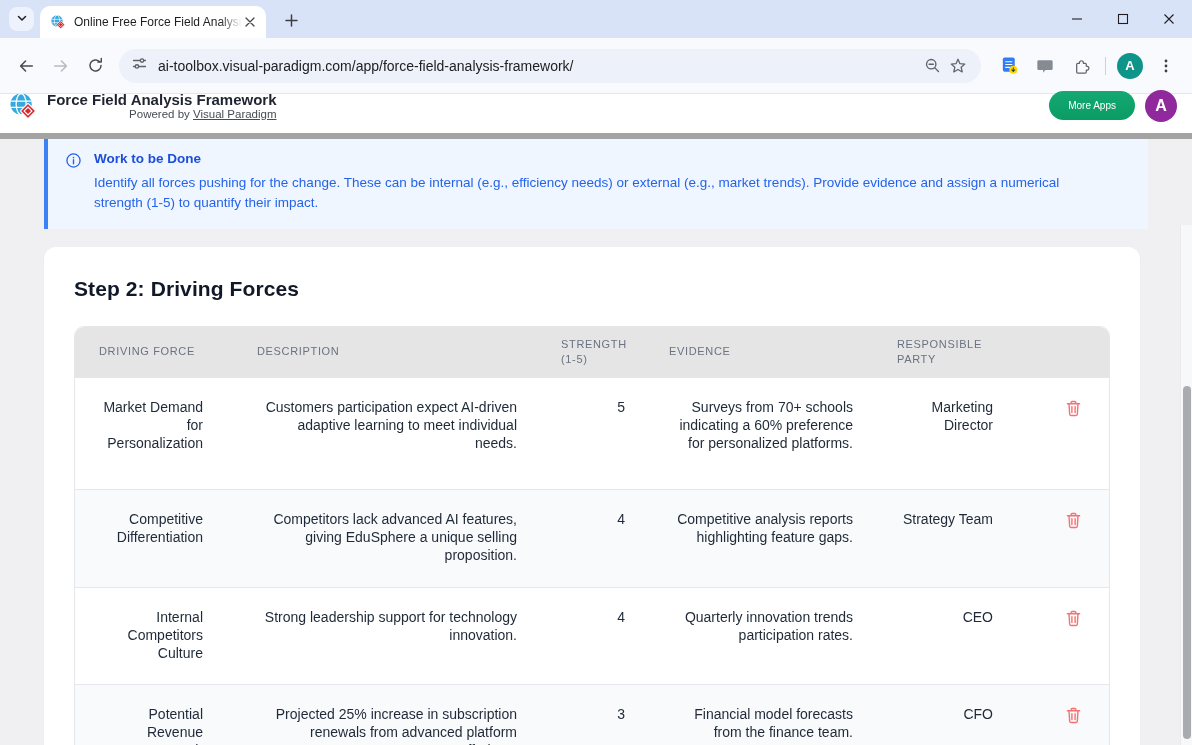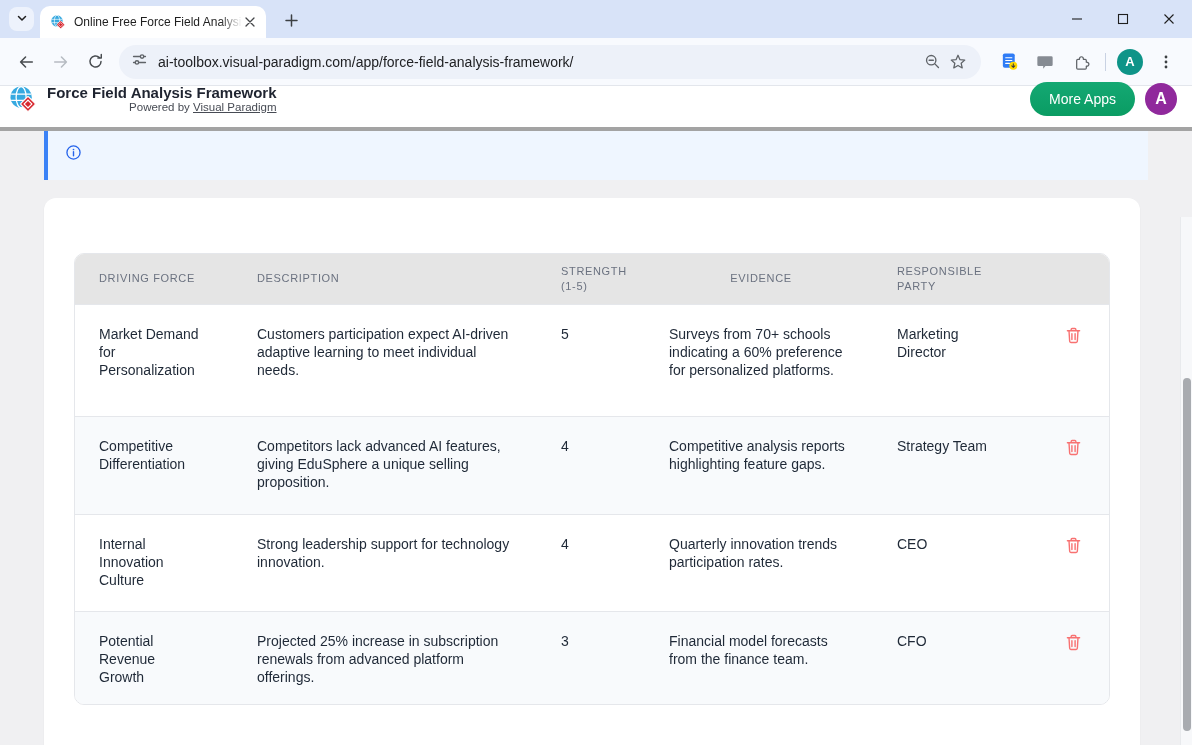--- a/index.html
+++ b/index.html
@@ -10,56 +10,56 @@
   .tab-search-btn { width:25px; height:24px; margin-left:9px; border-radius:8px; background:rgba(255,255,255,.55); display:flex; align-items:center; justify-content:center; cursor:pointer; }
   .tab { position:absolute; left:40px; top:6px; width:226px; height:32px; background:#FFFFFF; border-radius:10px 10px 0 0; display:flex; align-items:center; padding:0 8px 0 10px; }
   .tab-favicon { width:16px; height:16px; flex:0 0 16px; }
   .tab-title { flex:1; margin-left:8px; font-size:12px; color:#1F1F1F; white-space:nowrap; overflow:hidden; position:relative; }
   .tab-title .fade { position:absolute; right:0; top:0; bottom:0; width:22px; background:linear-gradient(90deg, rgba(255,255,255,0), #fff); }
   .tab-close { width:16px; height:16px; border-radius:50%; display:flex; align-items:center; justify-content:center; cursor:pointer; }
   .newtab-btn { position:absolute; left:278px; top:7px; width:26px; height:26px; border-radius:50%; display:flex; align-items:center; justify-content:center; cursor:pointer; }
   .win-controls { position:absolute; right:0; top:0; height:38px; display:flex; }
   .win-btn { width:46px; height:38px; display:flex; align-items:center; justify-content:center; cursor:pointer; }
 
-  .toolbar { height:48px; background:#F8FAFE; display:flex; align-items:center; padding:0 8px; border-bottom:1px solid #E3E6EC; }
+  .toolbar { height:56px; background:#F8FAFE; display:flex; align-items:center; padding:0 8px; border-bottom:1px solid #E3E6EC; }
   .nav-btn { width:32px; height:32px; border-radius:50%; display:flex; align-items:center; justify-content:center; margin:0 2px; cursor:pointer; }
   .omnibox { flex:0 0 862px; height:34px; margin-left:6px; background:#EDF1F9; border-radius:17px; display:flex; align-items:center; padding:0 10px 0 12px; cursor:text; }
   .omnibox .url { flex:1; font-size:14px; color:#202124; margin-left:10px; white-space:nowrap; overflow:hidden; }
   .omni-icon { width:26px; height:26px; display:flex; align-items:center; justify-content:center; border-radius:50%; cursor:pointer; }
   .ext-area { display:flex; align-items:center; margin-left:10px; }
   .ext-btn { width:30px; height:30px; display:flex; align-items:center; justify-content:center; border-radius:50%; margin:0 3px; cursor:pointer; }
   .tb-sep { width:1px; height:18px; background:#C9D2E3; margin:0 6px; }
   .profile-chip { width:26px; height:26px; border-radius:50%; background:#0E9488; color:#fff; font-size:13px; font-weight:700; display:flex; align-items:center; justify-content:center; cursor:pointer; }
 
   
-  .app-header { height:45px; background:#FFFFFF; display:flex; align-items:center; padding:0 15px 16px 8px; border-bottom:4px solid #a3a3a3; position:relative; z-index:2; }
+  .app-header { height:45px; background:#FFFFFF; display:flex; align-items:center; padding:0 15px 16px 8px; border-bottom:6px solid #a3a3a3; position:relative; z-index:2; }
   .app-logo { width:30px; height:30px; margin-right:9px; }
   .app-title { font-size:15px; font-weight:700; color:#1F2430; line-height:17px; }
   .powered { font-size:11.5px; color:#474B54;text-align:right; }
   .powered a { color:#474B54; }
   .header-spacer { flex:1; }
-  .more-apps { background:linear-gradient(180deg,#14A873,#0A9C63); color:#fff; border:none; font-family:inherit; font-size:14px; padding:9px 19px; border-radius:19px; cursor:pointer; margin-right:10px; }
+  .more-apps { background:linear-gradient(180deg,#14A873,#0A9C63); color:#fff; border:none; font-family:inherit; font-size:10px; padding:9px 19px; border-radius:19px; cursor:pointer; margin-right:10px; }
   .user-avatar { width:32px; height:32px; border-radius:50%; background:#90299C; color:#fff; font-weight:700; font-size:16px; display:flex; align-items:center; justify-content:center; cursor:pointer; }
 
   
   .page { position:relative; height:614px; }
   .banner { margin-left:44px; width:1104px; background:#EFF6FF; border-left:4px solid #3B82F6; padding:12px 40px 16px 18px; display:flex; }
   .banner-icon { flex:0 0 15px; margin:2px 13px 0 0; }
   .banner-title { font-size:13.5px; font-weight:700; color:#1D4ED8; margin-bottom:7px; }
   .banner-body { font-size:13.5px; color:#2563EB; line-height:20px; max-width:1015px; }
 
   .card { margin:18px 0 0 44px; width:1096px; height:600px; background:#fff; border-radius:12px; box-shadow:0 1px 2px rgba(16,24,40,.05); padding:30px; }
   .card h2 { font-size:21px; font-weight:700; color:#111827; letter-spacing:.1px; }
   .tablewrap { margin-top:25px; border:1px solid #E5E7EB; border-radius:10px; overflow:hidden; }
   table { width:100%; border-collapse:collapse; table-layout:fixed; }
   col.c1{width:158px} col.c2{width:304px} col.c3{width:108px} col.c4{width:228px} col.c5{width:140px} col.c6{width:auto}
   thead tr { height:50px; background:#e5e5e5; }
   th { text-align:left; font-size:11px; font-weight:500; color:#6B7280; text-transform:uppercase; letter-spacing:.06em; line-height:15px; vertical-align:middle; padding:8px 20px 8px 24px; }
   th.thc1{ padding-right:30px; }
-  td { vertical-align:top; font-size:14px; color:#1F2937; line-height:18px; padding:20px 20px 18px 24px; }
+  td { vertical-align:top; font-size:14px; color:#1F2937; line-height:18px; padding:20px 20px 18px 24px;text-align:right; }
   td.cell-force { padding-right:30px; }
   tbody tr { border-top:1px solid #E5E7EB; }
   tbody tr:nth-child(even) { background:#F8FAFC; }
   tbody tr:nth-child(1) { height:112px; }
   tbody tr:nth-child(2) { height:98px;margin-top:32px; }
   tbody tr:nth-child(3) { height:97px; }
   td.cell-del { text-align:right; padding-right:28px; padding-top:22px; }
   .trash-btn { background:none; border:none; cursor:pointer; padding:0; line-height:0; }
 
   
@@ -211,39 +211,44 @@
 <div class="page">
 
   <div class="banner">
     <span class="banner-icon">
       <svg width="15" height="15" viewBox="0 0 16 16">
           <circle cx="8" cy="8" r="7" fill="none" stroke="#2563EB" stroke-width="1.4"></circle>
           <circle cx="8" cy="4.8" r="0.9" fill="#2563EB"></circle>
           <path d="M8 7.2 V11.5" stroke="#2563EB" stroke-width="1.5" stroke-linecap="round"></path>
         </svg>
     </span>
+    <div>
+      <div class="banner-title">Work to be Done</div>
+      <div class="banner-body">Identify all forces pushing for the change. These can be internal (e.g., efficiency needs) or external (e.g., market trends). Provide evidence and assign a numerical strength (1-5) to quantify their impact.</div>
+    </div>
   </div>
 
   <div class="card">
+    <h2>Step 2: Driving Forces</h2>
     <div class="tablewrap">
       <table>
         <colgroup>
             <col class="c1">
             <col class="c2">
             <col class="c3">
             <col class="c4">
             <col class="c5">
             <col class="c6">
           </colgroup>
         <thead>
           <tr>
             <th class="thc1" style="text-transform: uppercase;">Driving Force</th>
             <th style="text-transform: uppercase;">Description</th>
             <th style="text-transform: uppercase;">Strength (1-5)</th>
-            <th style="text-transform: uppercase; text-align: center;">Evidence</th>
+            <th style="text-transform: uppercase;">Evidence</th>
             <th style="text-transform: uppercase;">Responsible Party</th>
             <th></th>
           </tr>
         </thead>
         <tbody>
           <tr>
             <td class="cell-force">Market Demand for Personalization</td>
             <td>Customers participation expect AI-driven adaptive learning to meet individual needs.</td>
             <td>5</td>
             <td>Surveys from 70+ schools indicating a 60% preference for personalized platforms.</td>
@@ -256,21 +261,21 @@
             <td class="cell-force">Competitive Differentiation</td>
             <td>Competitors lack advanced AI features, giving EduSphere a unique selling proposition.</td>
             <td>4</td>
             <td>Competitive analysis reports highlighting feature gaps.</td>
             <td>Strategy Team</td>
             <td class="cell-del"><button class="trash-btn"><svg width="15" height="17" viewBox="0 0 16 18">
                     <path d="M1.5 4 H14.5 M5.5 4 V2.5 A1 1 0 0 1 6.5 1.5 H9.5 A1 1 0 0 1 10.5 2.5 V4 M3.2 4 L3.9 15.2 A1.3 1.3 0 0 0 5.2 16.4 H10.8 A1.3 1.3 0 0 0 12.1 15.2 L12.8 4 M6.3 7.2 V13.2 M9.7 7.2 V13.2" fill="none" stroke="#F87171" stroke-width="1.5" stroke-linecap="round" stroke-linejoin="round"></path>
                   </svg></button></td>
           </tr>
           <tr>
-            <td class="cell-force">Internal Innovation Culture</td>
+            <td class="cell-force">Internal Competitors Culture</td>
             <td>Strong leadership support for technology innovation.</td>
             <td>4</td>
             <td>Quarterly innovation trends participation rates.</td>
             <td>CEO</td>
             <td class="cell-del"><button class="trash-btn"><svg width="15" height="17" viewBox="0 0 16 18">
                     <path d="M1.5 4 H14.5 M5.5 4 V2.5 A1 1 0 0 1 6.5 1.5 H9.5 A1 1 0 0 1 10.5 2.5 V4 M3.2 4 L3.9 15.2 A1.3 1.3 0 0 0 5.2 16.4 H10.8 A1.3 1.3 0 0 0 12.1 15.2 L12.8 4 M6.3 7.2 V13.2 M9.7 7.2 V13.2" fill="none" stroke="#F87171" stroke-width="1.5" stroke-linecap="round" stroke-linejoin="round"></path>
                   </svg></button></td>
           </tr>
           <tr>
             <td class="cell-force">Potential Revenue Growth</td>

